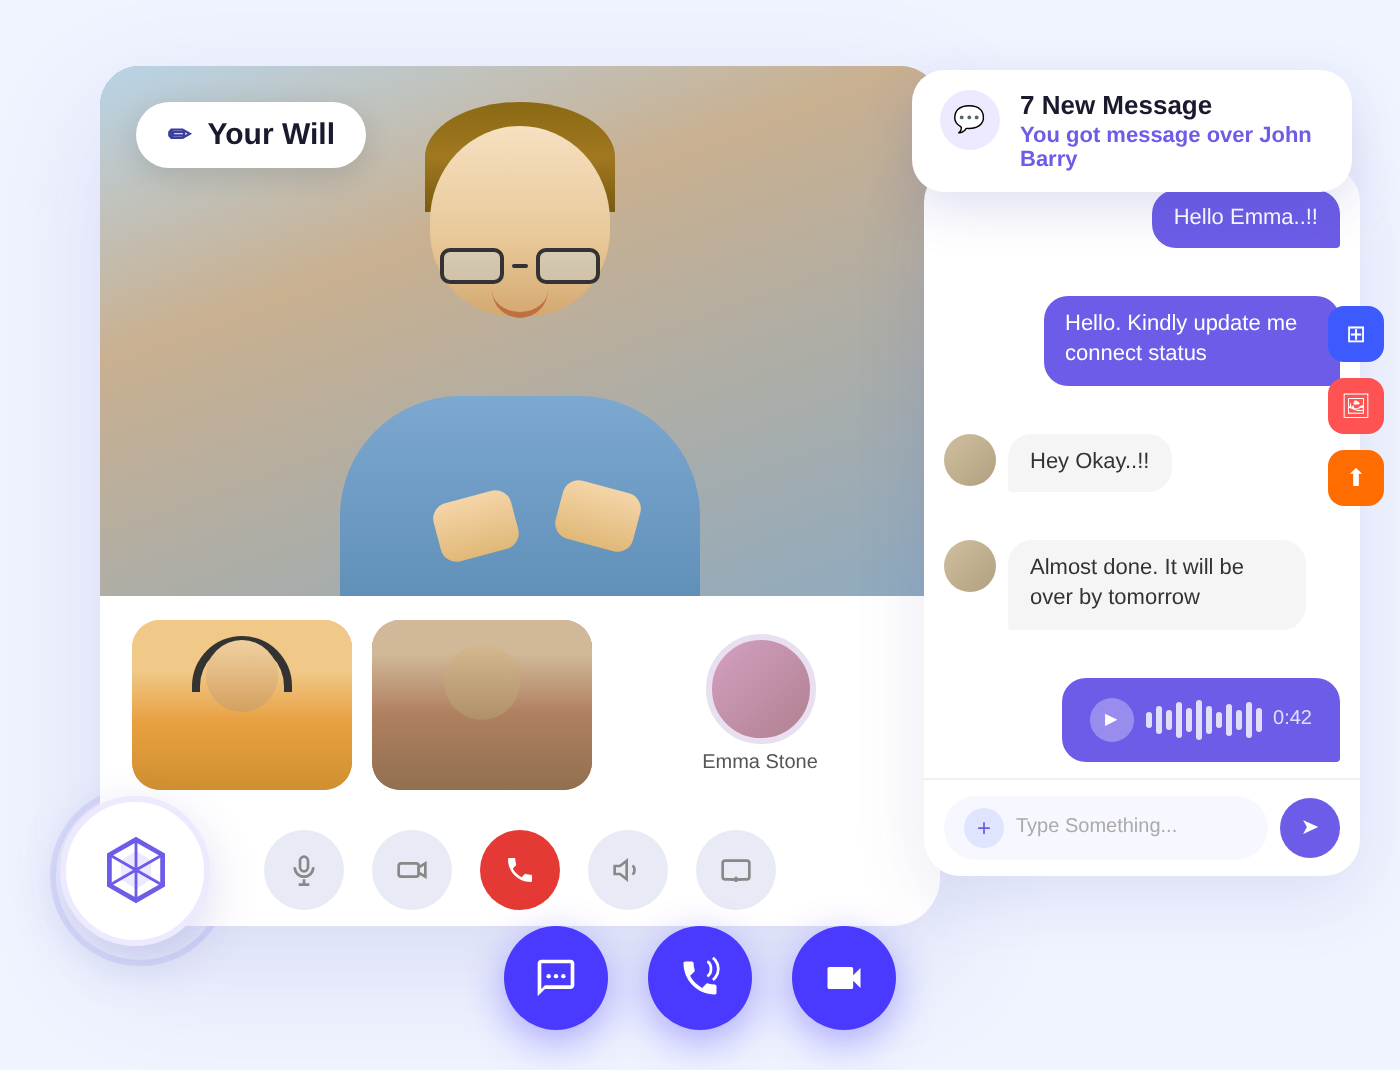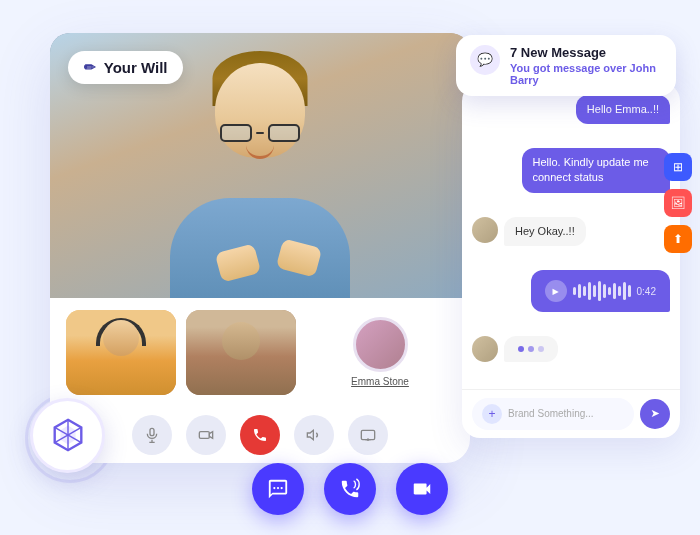--- a/index.html
+++ b/index.html
@@ -94,21 +94,20 @@
       flex-direction: column;
       align-items: center;
       justify-content: center;
       flex: 1;
     }
     .thumb-name {
       font-size: 10px;
       color: #555;
       margin-top: 4px;
       text-align: center;
-      text-decoration: underline;
     }
 
     
     .controls {
       display: flex;
       align-items: center;
       justify-content: center;
       gap: 14px;
       padding: 8px 16px 14px;
     }
@@ -578,20 +577,24 @@
 
       <div style="display:flex;justify-content:flex-end;">
         <div class="msg-bubble msg-out">Hello. Kindly update me connect status</div>
       </div>
 
       <div class="msg-in-wrap">
         <div class="msg-avatar" style="background:linear-gradient(135deg,#d0c0a0,#b0a080);"></div>
         <div class="msg-bubble msg-in">Hey Okay..!!</div>
       </div>
 
+      <div class="msg-in-wrap">
+        <div class="msg-avatar" style="background:linear-gradient(135deg,#d0c0a0,#b0a080);"></div>
+        <div class="msg-bubble msg-in">Almost done. It will be over by tomorrow</div>
+      </div>
 
       <div style="display:flex;justify-content:flex-end;">
         <div class="msg-audio">
           <div class="audio-play">▶</div>
           <div class="audio-wave">
             <div class="wave-bar" style="height:8px;"></div>
             <div class="wave-bar" style="height:14px;"></div>
             <div class="wave-bar" style="height:10px;"></div>
             <div class="wave-bar" style="height:18px;"></div>
             <div class="wave-bar" style="height:12px;"></div>
@@ -616,21 +619,21 @@
             <div style="width:6px;height:6px;border-radius:50%;background:#6c5ce7;opacity:0.6;"></div>
             <div style="width:6px;height:6px;border-radius:50%;background:#6c5ce7;opacity:0.3;"></div>
           </div>
         </div>
       </div>
     </div>
 
     <div class="chat-input">
       <div class="chat-input-field">
         <div class="chat-add-btn">+</div>
-        <span>Brand Something...</span>
+        <span>Type Something...</span>
       </div>
       <div class="chat-send-btn">➤</div>
     </div>
   </div>
 
   <div class="quick-icons">
     <div class="qi qi-blue">⊞</div>
     <div class="qi qi-red">🖼</div>
     <div class="qi qi-orange">⬆</div>
   </div>

